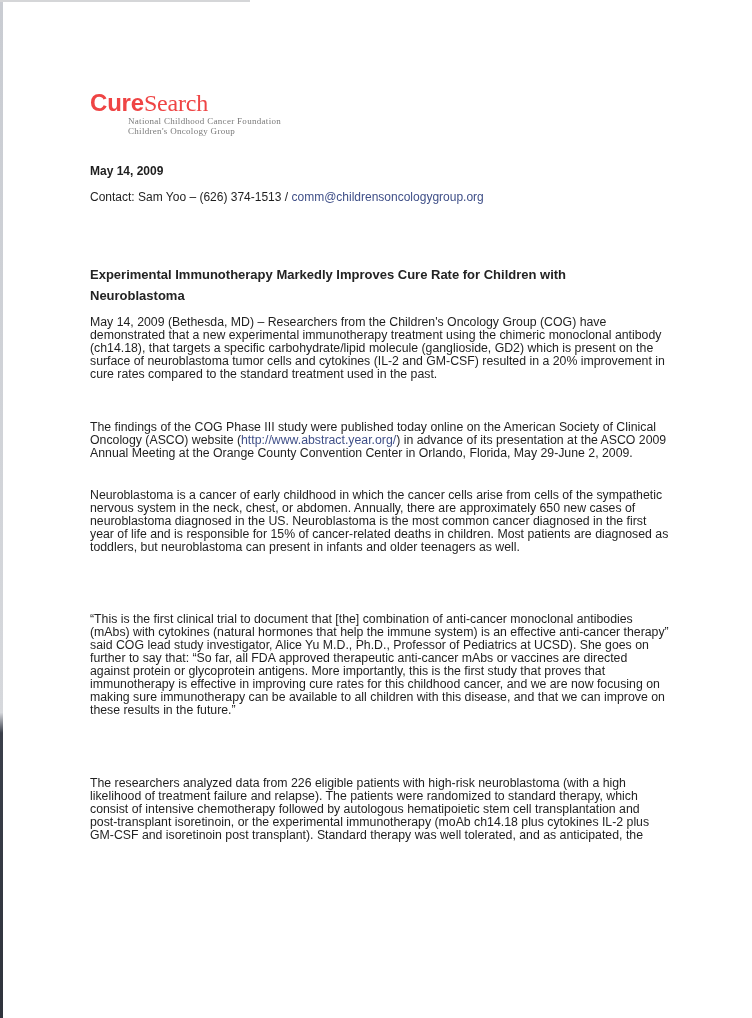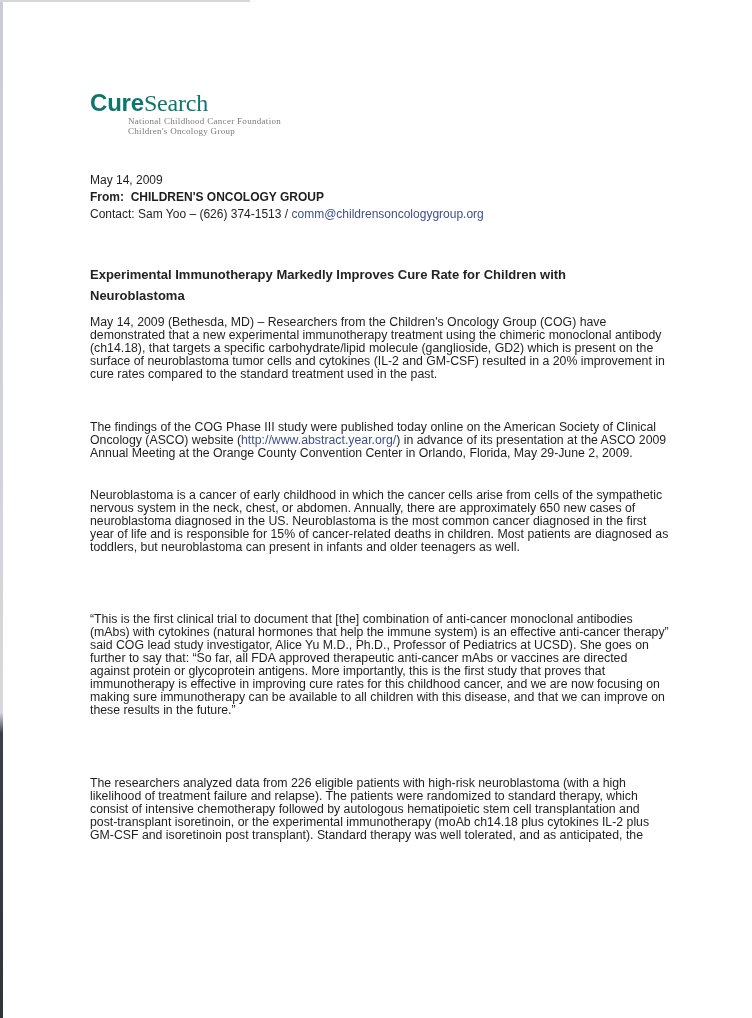--- a/index.html
+++ b/index.html
@@ -8,25 +8,25 @@
     font-family: "Liberation Sans", "DejaVu Sans", sans-serif; color: #1e1e1e;
   }
   .scan-edge-left {
     position: absolute; left: 0; top: 0; width: 3px; height: 1018px;
     background: linear-gradient(to bottom, #c9ccd2 0%, #d6d8dc 70%, #3a3f4a 72%, #2f333c 100%);
   }
   .scan-edge-top {
     position: absolute; left: 0; top: 0; width: 250px; height: 2px; background: #d5d6d8;
   }
   .logo { position: absolute; left: 90px; top: 90px; }
-  .logo-main { font-size: 24px; line-height: 26px; color: #0f766e; letter-spacing: -0.2px; }
+  .logo-main { font-size: 24px; line-height: 26px; color: #ef4444; letter-spacing: -0.2px; }
   .logo-cure { font-family: "Liberation Sans", sans-serif; font-weight: bold; }
   .logo-search { font-family: "Liberation Serif", "DejaVu Serif", serif; font-weight: normal; }
   .logo-sub { font-family: "Liberation Serif", "DejaVu Serif", serif; font-size: 9px; color: #7a7a7a; line-height: 10px; margin-left: 38px; letter-spacing: 0.3px; }
-  .date { position: absolute; left: 90px; top: 173px; font-size: 12px; font-weight: normal; }
+  .date { position: absolute; left: 90px; top: 164px; font-size: 12px; font-weight: bold; }
   .from { position: absolute; left: 90px; top: 189px; font-size: 12px; line-height: 17px; }
   .from b { font-weight: bold; }
   .link { color: #3f4f88; }
   .headline { position: absolute; left: 90px; top: 264px; width: 560px; font-size: 13px; font-weight: bold; line-height: 21px; color: #232323; }
   .para { position: absolute; left: 90px; width: 580px; font-size: 12.3px; line-height: 13px; color: #1f1f1f; }
 </style>
 </head>
 <body>
 
 <div class="scan-edge-left"></div>
@@ -37,24 +37,20 @@
     <span class="logo-cure">Cure</span><span class="logo-search">Search</span>
   </div>
   <div class="logo-sub">National Childhood Cancer Foundation</div>
   <div class="logo-sub">Children's Oncology Group</div>
 </div>
 
 <div class="date">May 14, 2009</div>
 
 <div class="from">
   <div>
-    <b>From:</b>&nbsp;
-    <b>CHILDREN'S ONCOLOGY GROUP</b>
-  </div>
-  <div>
     <span>Contact: Sam Yoo – (626) 374-1513 / </span><span class="link">comm@childrensoncologygroup.org</span>
   </div>
 </div>
 
 <div class="headline">Experimental Immunotherapy Markedly Improves Cure Rate for Children with Neuroblastoma</div>
 
 <div class="para" style="top:316px;">May 14, 2009 (Bethesda, MD) – Researchers from the Children's Oncology Group (COG) have demonstrated that a new experimental immunotherapy treatment using the chimeric monoclonal antibody (ch14.18), that targets a specific carbohydrate/lipid molecule (ganglioside, GD2) which is present on the surface of neuroblastoma tumor cells and cytokines (IL-2 and GM-CSF) resulted in a 20% improvement in cure rates compared to the standard treatment used in the past.</div>
 
 <div class="para" style="top:421px;">
   <span>The findings of the COG Phase III study were published today online on the American Society of Clinical Oncology (ASCO) website (</span><span class="link">http://www.abstract.year.org/</span><span>) in advance of its presentation at the ASCO 2009 Annual Meeting at the Orange County Convention Center in Orlando, Florida, May 29-June 2, 2009.</span>

